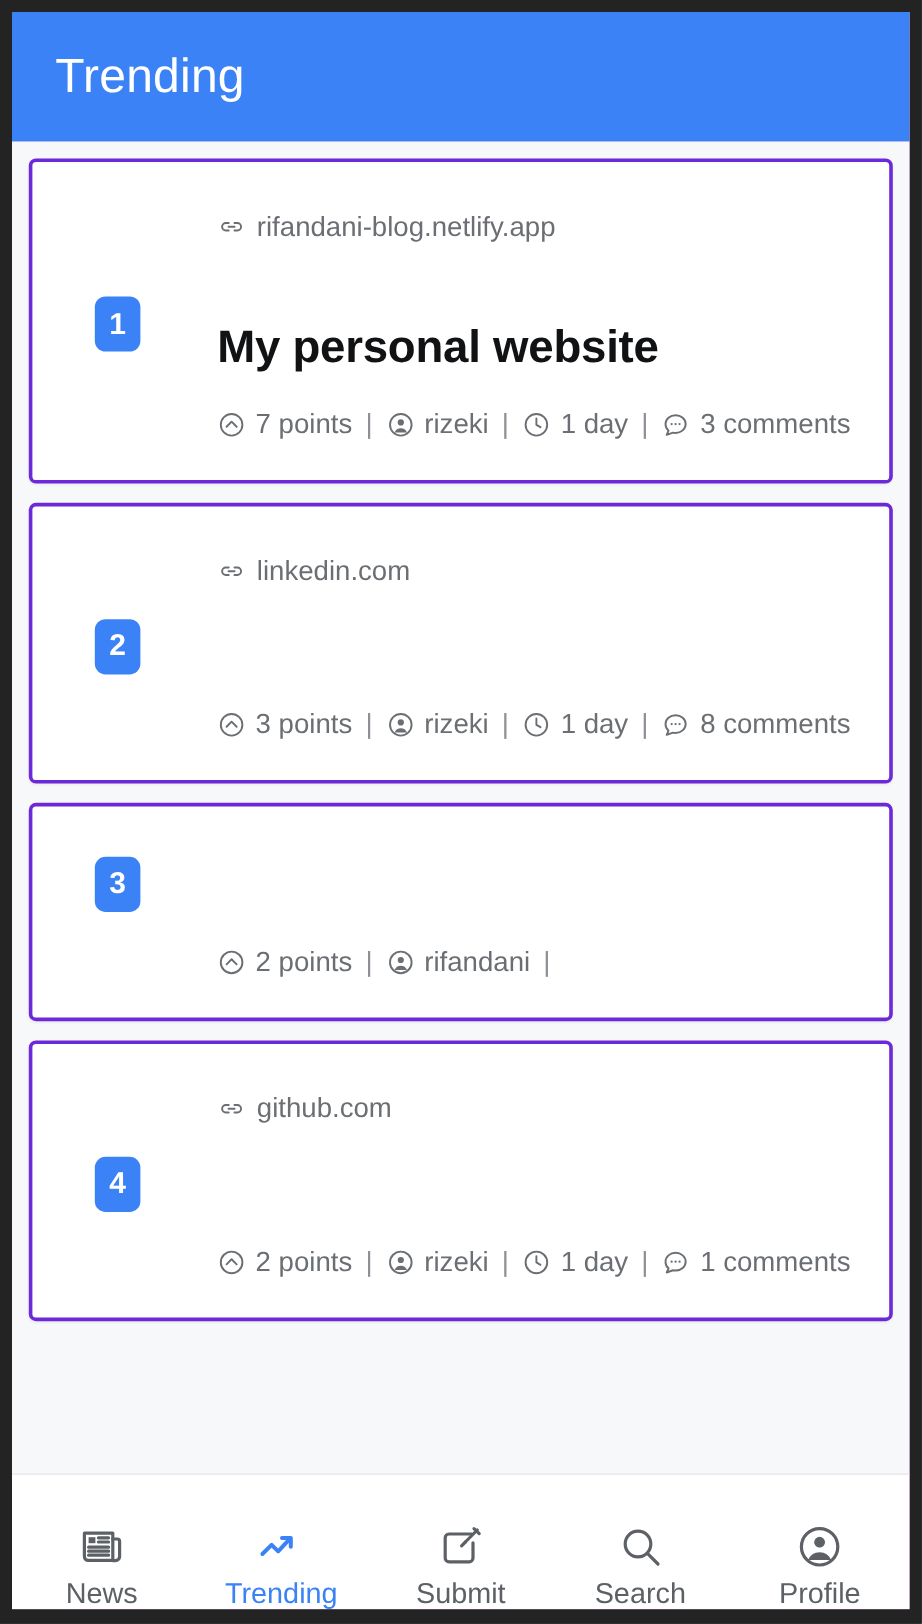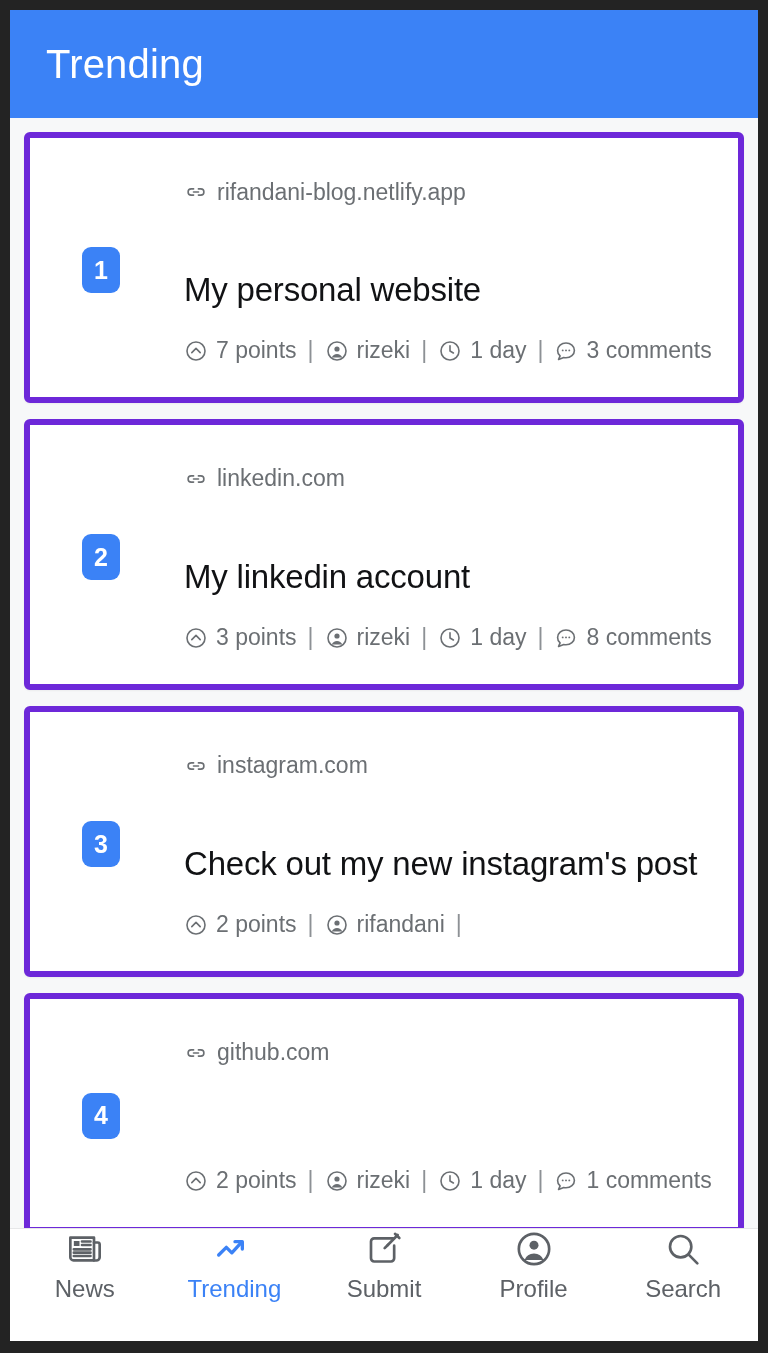--- a/index.html
+++ b/index.html
@@ -57,21 +57,21 @@
     position: relative;
     flex: 1 1 auto;
     background: #f7f8f9;
     overflow: hidden;
     padding: 14px 0 0 0;
   }
 
   .card {
     position: relative;
     background: #ffffff;
-    border: 6px solid #6d28d9;
+    border: 3px solid #6d28d9;
     border-radius: 6px;
     margin: 0 14px 16px 14px;
     box-shadow: 0 1px 2px rgba(0,0,0,0.05);
     padding: 42px 26px 34px 26px;
     box-sizing: border-box;
   }
 
   .card-domain {
     display: flex;
     align-items: center;
@@ -99,22 +99,22 @@
     font-weight: 700;
     display: flex;
     align-items: center;
     justify-content: center;
     margin-right: 64px;
     margin-left: 26px;
     line-height: 1;
   }
   .card-title {
     color: #111214;
-    font-size: 33px;
-    font-weight: 400;
+    font-size: 38px;
+    font-weight: 700;
     line-height: 1.12;
     letter-spacing: -0.2px;
     margin-top: 40px;
   }
 
   .card-meta {
     display: flex;
     align-items: center;
     flex-wrap: nowrap;
     color: #6b6f73;
@@ -136,21 +136,21 @@
   .icon { display: inline-flex; align-items: center; justify-content: center; }
   .icon svg { display: block; }
 
   
   .tabbar {
     flex: 0 0 auto;
     height: 112px;
     background: #ffffff;
     border-top: 1px solid #e6e7e8;
     display: flex;
-    align-items: flex-start;
+    align-items: flex-end;
   }
   .tab {
     flex: 1 1 0;
     display: flex;
     flex-direction: column;
     align-items: center;
     justify-content: center;
     gap: 8px;
     color: #5d6166;
   }
@@ -237,21 +237,20 @@
               <svg width="24" height="24" viewBox="0 0 24 24" fill="none" stroke="#6b6f73" stroke-width="1.6" stroke-linecap="round" stroke-linejoin="round">
                 <path d="M9.5 12h5"></path>
                 <path d="M9.6 8.9H7.2a3.1 3.1 0 0 0 0 6.2h2.4"></path>
                 <path d="M14.4 8.9h2.4a3.1 3.1 0 0 1 0 6.2h-2.4"></path>
               </svg>
             </span>
             <span>linkedin.com</span>
           </div>
           <div class="card-title-row">
             <div class="rank-badge">2</div>
-            <div class="card-title">My linkedin account</div>
           </div>
           <div class="card-meta">
             <span class="meta-item">
               <span class="icon">
                 <svg width="24" height="24" viewBox="0 0 24 24" fill="none" stroke="#6b6f73" stroke-width="1.6" stroke-linecap="round" stroke-linejoin="round">
                   <circle cx="12" cy="12" r="9"></circle>
                   <path d="M7.8 13.6 12 9.4l4.2 4.2"></path>
                 </svg>
               </span>
               <span>3 points</span>
@@ -285,33 +284,22 @@
                   <circle cx="8.7" cy="11.4" r="0.95" fill="#6b6f73" stroke="none"></circle>
                   <circle cx="12" cy="11.4" r="0.95" fill="#6b6f73" stroke="none"></circle>
                   <circle cx="15.3" cy="11.4" r="0.95" fill="#6b6f73" stroke="none"></circle>
                 </svg>
               </span>
               <span>8 comments</span>
             </span>
           </div>
         </div>
         <div class="card">
-          <div class="card-domain">
-            <span class="icon">
-              <svg width="24" height="24" viewBox="0 0 24 24" fill="none" stroke="#6b6f73" stroke-width="1.6" stroke-linecap="round" stroke-linejoin="round">
-                <path d="M9.5 12h5"></path>
-                <path d="M9.6 8.9H7.2a3.1 3.1 0 0 0 0 6.2h2.4"></path>
-                <path d="M14.4 8.9h2.4a3.1 3.1 0 0 1 0 6.2h-2.4"></path>
-              </svg>
-            </span>
-            <span>instagram.com</span>
-          </div>
           <div class="card-title-row">
             <div class="rank-badge">3</div>
-            <div class="card-title">Check out my new instagram's post</div>
           </div>
           <div class="card-meta">
             <span class="meta-item">
               <span class="icon">
                 <svg width="24" height="24" viewBox="0 0 24 24" fill="none" stroke="#6b6f73" stroke-width="1.6" stroke-linecap="round" stroke-linejoin="round">
                   <circle cx="12" cy="12" r="9"></circle>
                   <path d="M7.8 13.6 12 9.4l4.2 4.2"></path>
                 </svg>
               </span>
               <span>2 points</span>
@@ -420,32 +408,32 @@
               <path d="M14.3 9.6 20.2 3.6"></path>
               <path d="M12.4 11.5 14.3 9.6"></path>
               <path d="M18.6 2.9 21.2 5.4"></path>
             </svg>
           </span>
           <div class="tab-label">Submit</div>
         </div>
         <div class="tab">
           <span class="icon">
             <svg width="40" height="40" viewBox="0 0 24 24" fill="none" stroke="#5d6166" stroke-width="1.6" stroke-linecap="round" stroke-linejoin="round">
+              <circle cx="10.6" cy="10.6" r="6.4"></circle>
+              <path d="M15.4 15.4 20.6 20.6"></path>
+            </svg>
+          </span>
+          <div class="tab-label">Search</div>
+        </div>
+        <div class="tab">
+          <span class="icon">
+            <svg width="40" height="40" viewBox="0 0 24 24" fill="none" stroke="#5d6166" stroke-width="1.6" stroke-linecap="round" stroke-linejoin="round">
               <circle cx="12" cy="12" r="9.1"></circle>
               <circle cx="12" cy="9.7" r="2.7" fill="#5d6166" stroke="none"></circle>
               <path d="M6.3 18.6a6.1 6.1 0 0 1 11.4 0" fill="#5d6166" stroke="none"></path>
             </svg>
           </span>
           <div class="tab-label">Profile</div>
         </div>
-        <div class="tab">
-          <span class="icon">
-            <svg width="40" height="40" viewBox="0 0 24 24" fill="none" stroke="#5d6166" stroke-width="1.6" stroke-linecap="round" stroke-linejoin="round">
-              <circle cx="10.6" cy="10.6" r="6.4"></circle>
-              <path d="M15.4 15.4 20.6 20.6"></path>
-            </svg>
-          </span>
-          <div class="tab-label">Search</div>
-        </div>
       </div>
 
   </div>
 </div>
 
 </body></html>

